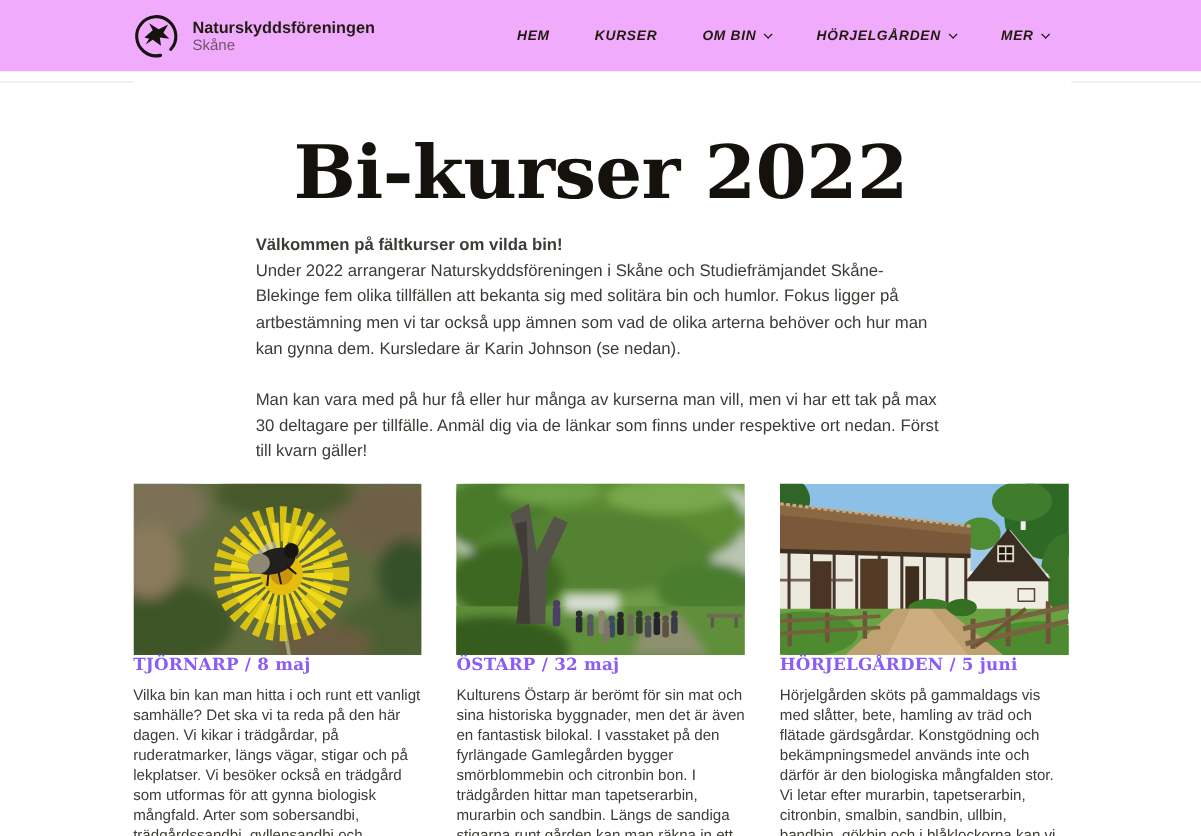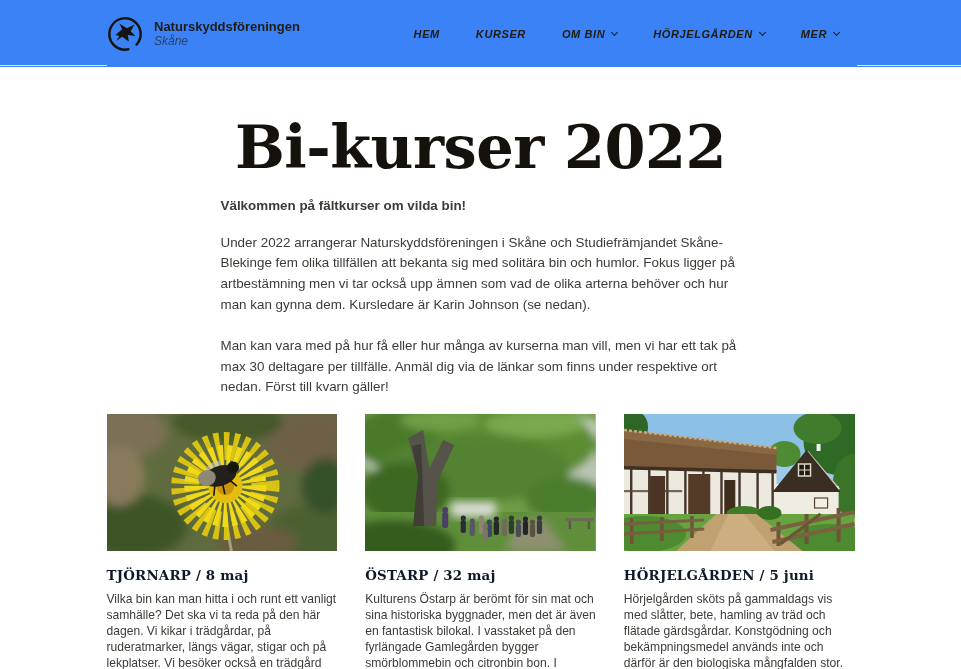--- a/index.html
+++ b/index.html
@@ -4,28 +4,28 @@
 <title>Bi-kurser 2022</title>
 <style>
   * { box-sizing: border-box; }
   html,body { margin:0; padding:0; }
   body {
     width:961px; height:669px; overflow:hidden; position:relative;
     background:#ffffff; font-family:"Liberation Sans", sans-serif;
   }
   
   header {
-    height:67px; background:#3b82f6; display:flex; align-items:center;
+    height:57px; background:#f0abfc; display:flex; align-items:center;
     justify-content:space-between; padding:0 122px 0 106px;
   }
   .brand { display:flex; align-items:center; gap:10px; cursor:pointer; }
   .logo svg { display:block; }
   .brand-text { display:flex; flex-direction:column; }
   .brand-name { font-size:13px; font-weight:bold; color:#211c14; line-height:1.2; }
-  .brand-region { font-size:12px; color:rgba(33,25,13,0.62); line-height:1.1;font-style:italic; }
+  .brand-region { font-size:12px; color:rgba(33,25,13,0.62); line-height:1.1; }
   nav { display:flex; align-items:center; gap:36px; }
   .nav-item {
     display:flex; align-items:center; gap:7px; font-size:11px; font-weight:bold;
     letter-spacing:0.6px; color:#211a0f; cursor:pointer; white-space:nowrap;font-style:italic;
   }
   .caret {
     width:5px; height:5px; border-right:1.7px solid #211a0f;
     border-bottom:1.7px solid #211a0f; transform:rotate(45deg);
     margin-top:-3px; display:inline-block;
   }
@@ -33,29 +33,29 @@
   .header-rule.left { left:0; width:107px; }
   .header-rule.right { right:0; width:104px; }
   
   main { width:748px; margin:0 auto; }
   h1 {
     font-family:"DejaVu Serif", serif; font-weight:bold; font-size:59px;
     line-height:1.05; text-align:center; color:#15120e;
     margin:50px 0 17px; letter-spacing:-0.5px;
   }
   .intro { width:552px; margin:0 auto; color:#3e3b37; font-size:13.4px; line-height:1.54; }
-  .intro p { margin:16px; }
+  .intro p { margin:0; }
   .intro .lead { font-weight:bold; }
   .intro .p2 { margin-top:21px; }
   .courses { display:flex; gap:28px; margin-top:15px; }
   .course { flex:1; min-width:0; }
   .photo { width:100%; height:137px; display:block; }
   .course h2 {
     font-family:"DejaVu Serif", serif; font-weight:bold; font-size:13.4px;
-    color:#0f172a; margin:16px 0 9px; letter-spacing:0.2px;
+    color:#8b5cf6; margin:0 0 9px; letter-spacing:0.2px;
   }
   .course-body { font-size:12.1px; line-height:1.32; color:#3e3b37; margin:0; }
 </style>
 </head>
 <body>
 
 <header>
   <div class="brand">
     <span class="logo">
       <svg width="38" height="38" viewBox="0 0 40 40">

